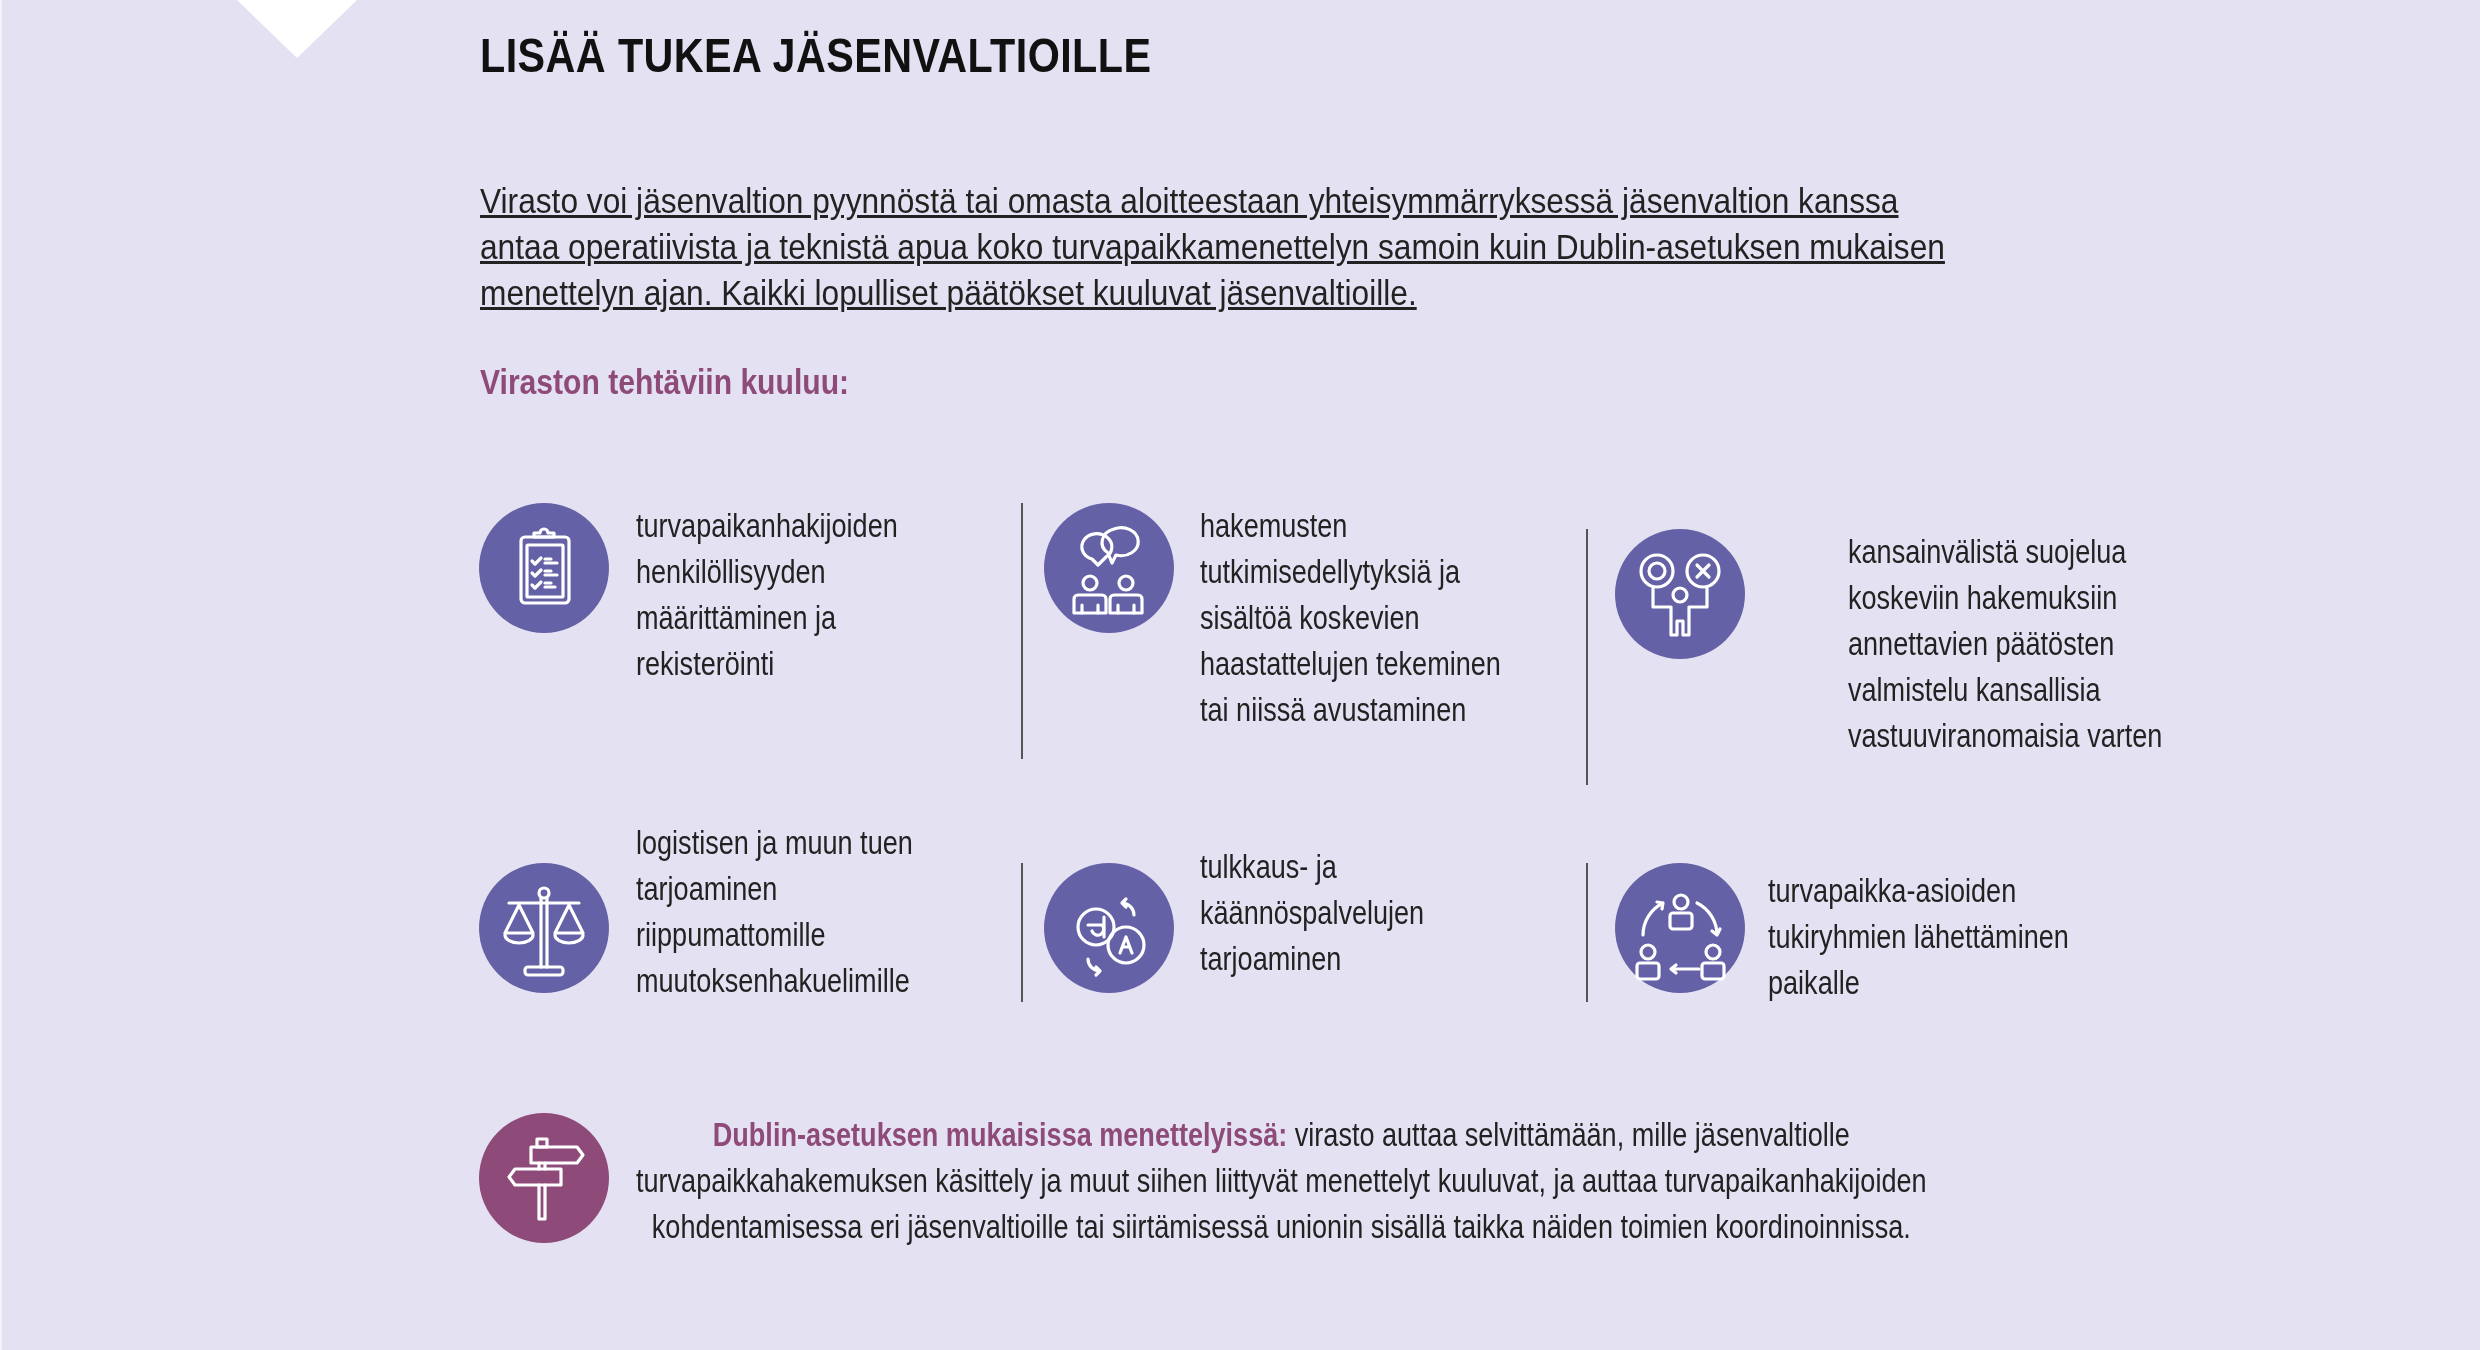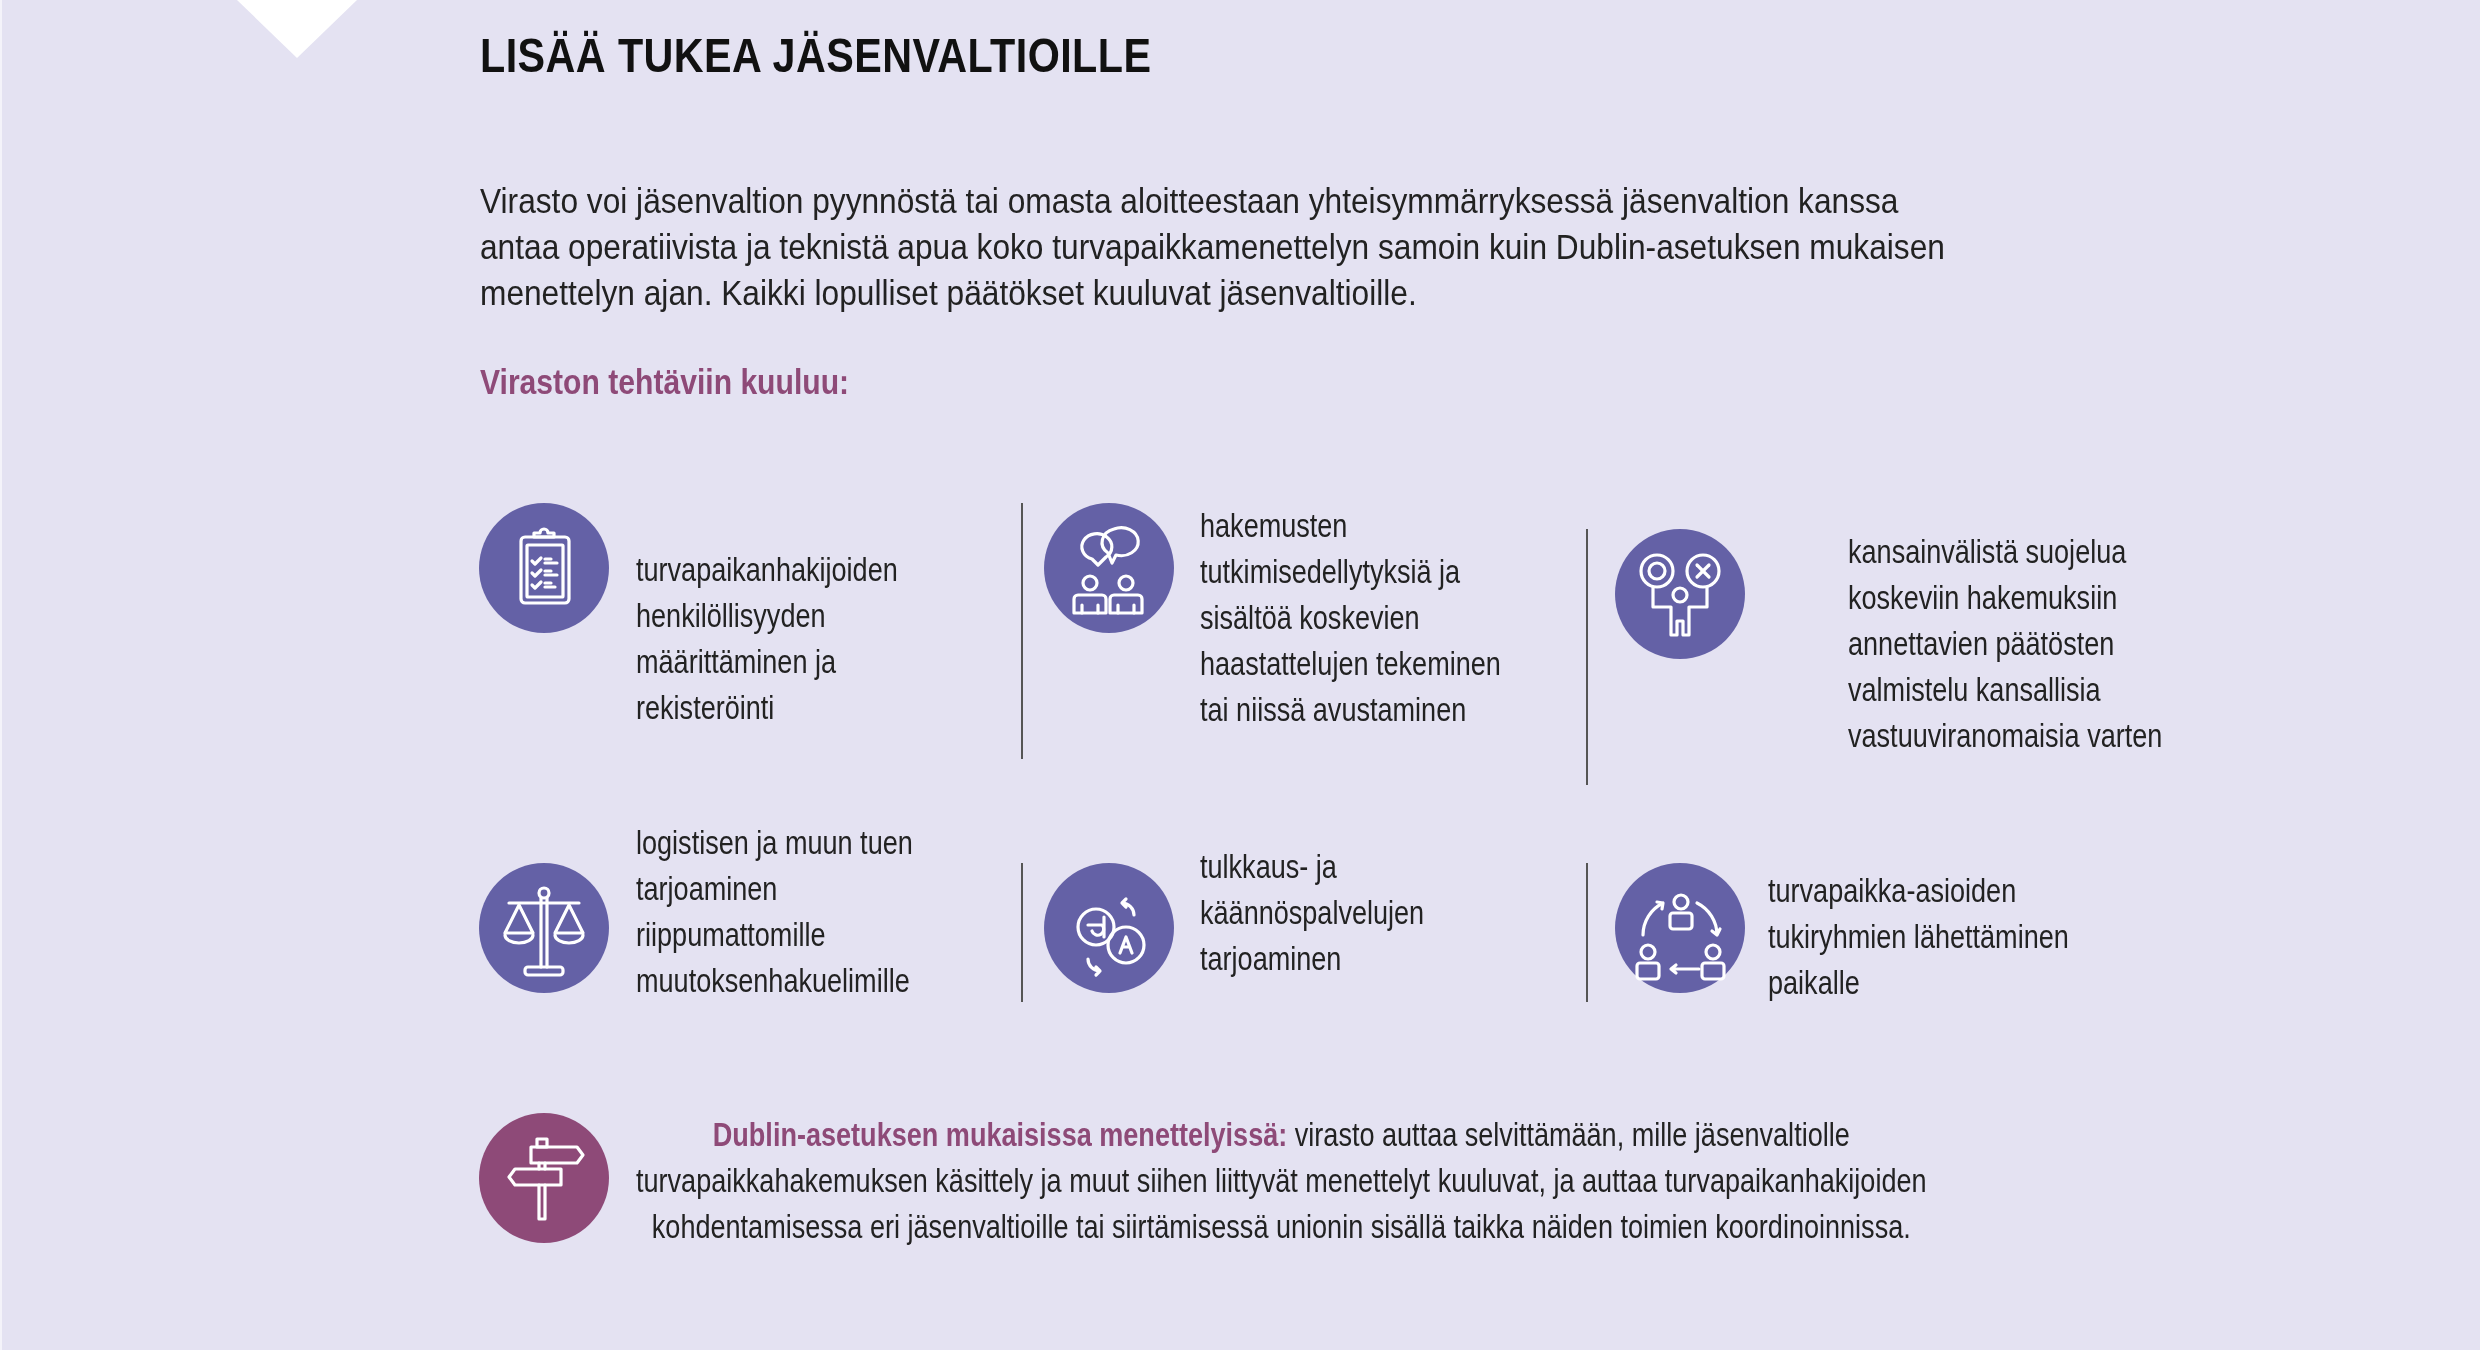--- a/index.html
+++ b/index.html
@@ -13,21 +13,21 @@
   .triangle {
     position: absolute; left: 237px; top: 0; width: 0; height: 0;
     border-left: 60px solid transparent; border-right: 60px solid transparent;
     border-top: 58px solid #ffffff;
   }
   .title {
     position: absolute; left: 480px; top: 28px;
     font-size: 48px; font-weight: 700; color: #111111; letter-spacing: 0.5px;
     white-space: nowrap; transform: scaleX(0.86); transform-origin: left top;
   }
-  .para { position: absolute; left: 480px; top: 178px; width: 1900px; }
+  .para { position: absolute; left: 480px; top: 178px; width: 1900px; text-decoration: underline; }
   .para .line {
     display: block; height: 46px; line-height: 46px; font-size: 35px; color: #222222;
     white-space: nowrap; transform: scaleX(0.905); transform-origin: left center;
   }
   .subhead {
     position: absolute; left: 480px; top: 362px; font-size: 35px; font-weight: 700;
     white-space: nowrap; transform: scaleX(0.86); transform-origin: left top;
   }
   .circle {
     position: absolute; width: 130px; height: 130px; border-radius: 50%;
@@ -72,21 +72,21 @@
       <line x1="66" y1="56" x2="72" y2="56"></line>
       <line x1="66" y1="60" x2="78" y2="60"></line>
     <path d="M53 70 l3 3 l6 -6"></path>
       <line x1="66" y1="68" x2="72" y2="68"></line>
       <line x1="66" y1="72" x2="78" y2="72"></line>
     <path d="M53 82 l3 3 l6 -6"></path>
       <line x1="66" y1="80" x2="72" y2="80"></line>
       <line x1="66" y1="84" x2="76" y2="84"></line>
   </svg>
 </div>
-<div class="item-text" style="left:636px; top:503px;margin-top:44px;">
+<div class="item-text" style="left:636px; top:503px;">
   <span class="line">turvapaikanhakijoiden</span>
   <span class="line">henkilöllisyyden</span>
   <span class="line">määrittäminen ja</span>
   <span class="line">rekisteröinti</span>
 </div>
 
 <div class="divider" style="left:1021px; top:503px; height:256px;"></div>
 
 <div class="circle" style="left:1044px; top:503px; background:#6461a6; overflow:visible;">
   <svg viewBox="0 0 130 130" fill="none" stroke="#fff" stroke-width="3.2" stroke-linecap="round" stroke-linejoin="round" style="overflow:visible;">

